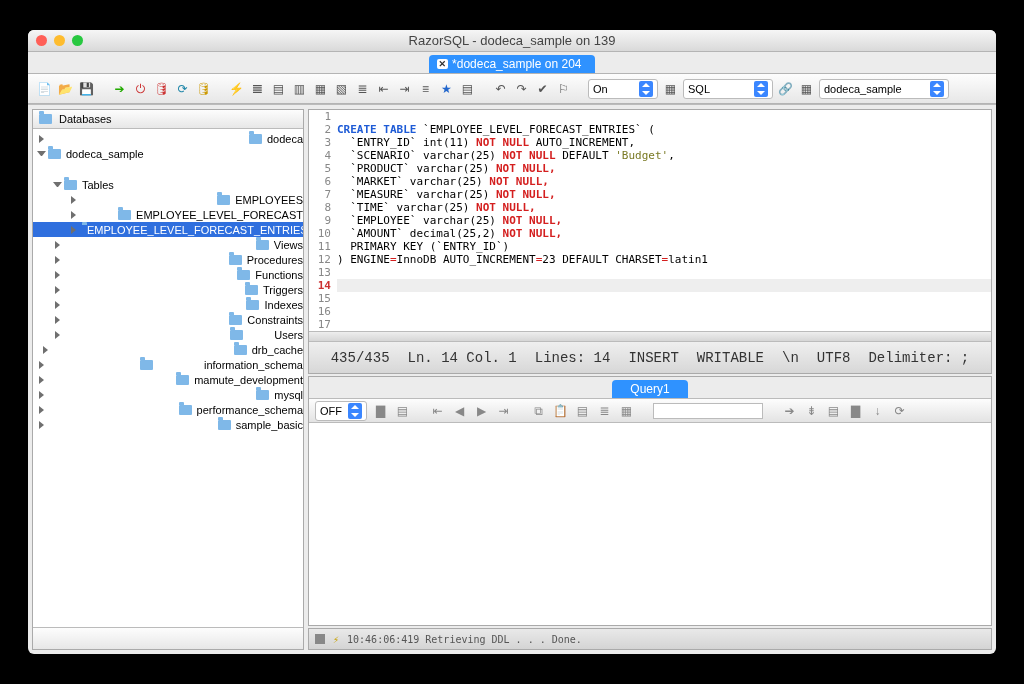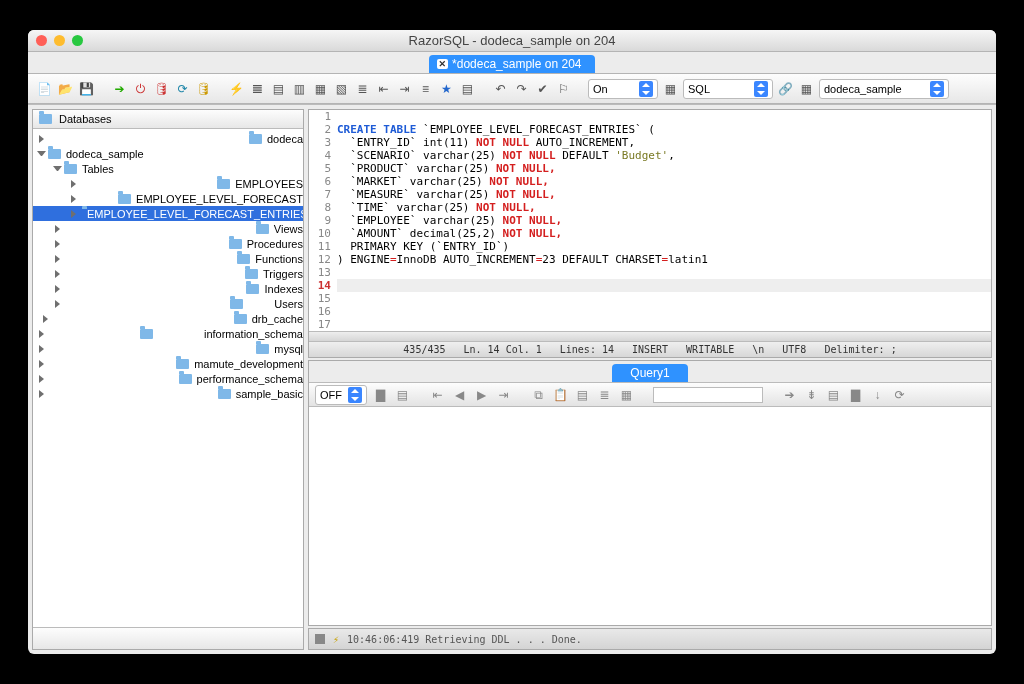--- a/index.html
+++ b/index.html
@@ -78,22 +78,22 @@
   .gutter-row{display:flex;}
   .gutter{width:28px;text-align:right;color:#888;padding-right:6px;background:#fff;user-select:none;}
   .code{flex:1;white-space:pre;color:#000;padding-right:6px;}
   .code .kw{color:#1e5bd6;font-weight:bold;}
   .code .nn{color:#d41f1f;font-weight:bold;margin-top:36px;}
   .code .str{color:#7a7a24;}
   .code .eq{color:#d41f1f;}
   .curline{background:#eee;}
   .curline .gutter{color:#c33;font-weight:bold;}
   .statusbar{
-    height:16px;background:linear-gradient(#efefef,#d7d7d7);border-top:1px solid #bbb;
-    font-size:10px;color:#333;display:flex;align-items:center;justify-content:center;gap:18px;
+    height:32px;background:linear-gradient(#efefef,#d7d7d7);border-top:1px solid #bbb;
+    font-size:14px;color:#333;display:flex;align-items:center;justify-content:center;gap:18px;font-family:Liberation Mono, monospace;
   }
   .results{flex:1;border:1px solid #aaa;background:#be185d;display:flex;flex-direction:column;}
   .qtabbar{height:22px;display:flex;justify-content:center;align-items:flex-end;background:#ececec;border-bottom:1px solid #bbb;}
   .qtoolbar{height:24px;background:linear-gradient(#fdfdfd,#e3e3e3);border-bottom:1px solid #bbb;display:flex;align-items:center;gap:5px;padding:0 6px;}
   .qtoolbar .tbtn{color:#888;}
   .qtoolbar input{border:1px solid #bbb;height:16px;width:110px;font-size:10px;}
   .results-pane{flex:1;background:#fff;}
   .log{height:22px;background:linear-gradient(#e9e9e9,#d4d4d4);border:1px solid #aaa;display:flex;align-items:center;gap:8px;padding:0 6px;font-family:Menlo,monospace;font-size:10px;color:#555;}
   .log .stop{width:10px;height:10px;background:#888;}
   .log .bolt{color:#c9a50f;}
@@ -104,21 +104,21 @@
 <body>
 
 <div class="window">
 
   <div class="titlebar">
     <div class="traffic">
       <div class="dot r"></div>
       <div class="dot y"></div>
       <div class="dot g"></div>
     </div>
-    <div class="titlebar-title">RazorSQL - dodeca_sample on 204</div>
+    <div class="titlebar-title">RazorSQL - dodeca_sample on 139</div>
   </div>
 
   <div class="tabbar">
     <div class="tab">
       <span class="x">✕</span>
       <span>*dodeca_sample on 204</span>
     </div>
   </div>
 
   <div class="toolbar">
@@ -178,21 +178,21 @@
           <div class="node" style="padding-left: 4px;">
             <span class="arrow right"></span>
             <span class="folder"></span>
             <span>dodeca</span>
           </div>
           <div class="node" style="padding-left: 4px;">
             <span class="arrow down"></span>
             <span class="folder"></span>
             <span>dodeca_sample</span>
           </div>
-          <div class="node" style="padding-left: 20px;">
+          <div class="node" style="padding-left: 20px; margin-top: 16px;">
             <span class="arrow down"></span>
             <span class="folder"></span>
             <span>Tables</span>
           </div>
           <div class="node" style="padding-left: 36px;">
             <span class="arrow right"></span>
             <span class="folder"></span>
             <span>EMPLOYEES</span>
           </div>
           <div class="node" style="padding-left: 36px; align-items: center;">
@@ -223,44 +223,49 @@
           <div class="node" style="padding-left: 20px;">
             <span class="arrow right"></span>
             <span class="folder"></span>
             <span>Triggers</span>
           </div>
           <div class="node" style="padding-left: 20px;">
             <span class="arrow right"></span>
             <span class="folder"></span>
             <span>Indexes</span>
           </div>
+          <div class="node" style="padding-left: 20px;">
+            <span class="arrow right"></span>
+            <span class="folder"></span>
+            <span>Constraints</span>
+          </div>
           <div class="node" style="padding-left: 20px; gap: 28px;">
             <span class="arrow right"></span>
             <span class="folder"></span>
             <span>Users</span>
           </div>
           <div class="node" style="padding-left: 8px;">
             <span class="arrow right"></span>
             <span class="folder"></span>
             <span>drb_cache</span>
           </div>
           <div class="node" style="padding-left: 4px; gap: 48px;">
             <span class="arrow right"></span>
             <span class="folder"></span>
             <span>information_schema</span>
           </div>
           <div class="node" style="padding-left: 4px;">
             <span class="arrow right"></span>
             <span class="folder"></span>
+            <span>mamute_development</span>
+          </div>
+          <div class="node" style="padding-left: 4px;">
+            <span class="arrow right"></span>
+            <span class="folder"></span>
             <span>mysql</span>
-          </div>
-          <div class="node" style="padding-left: 4px;">
-            <span class="arrow right"></span>
-            <span class="folder"></span>
-            <span>mamute_development</span>
           </div>
           <div class="node" style="padding-left: 4px;">
             <span class="arrow right"></span>
             <span class="folder"></span>
             <span>performance_schema</span>
           </div>
           <div class="node" style="padding-left: 4px;">
             <span class="arrow right"></span>
             <span class="folder"></span>
             <span>sample_basic</span>

